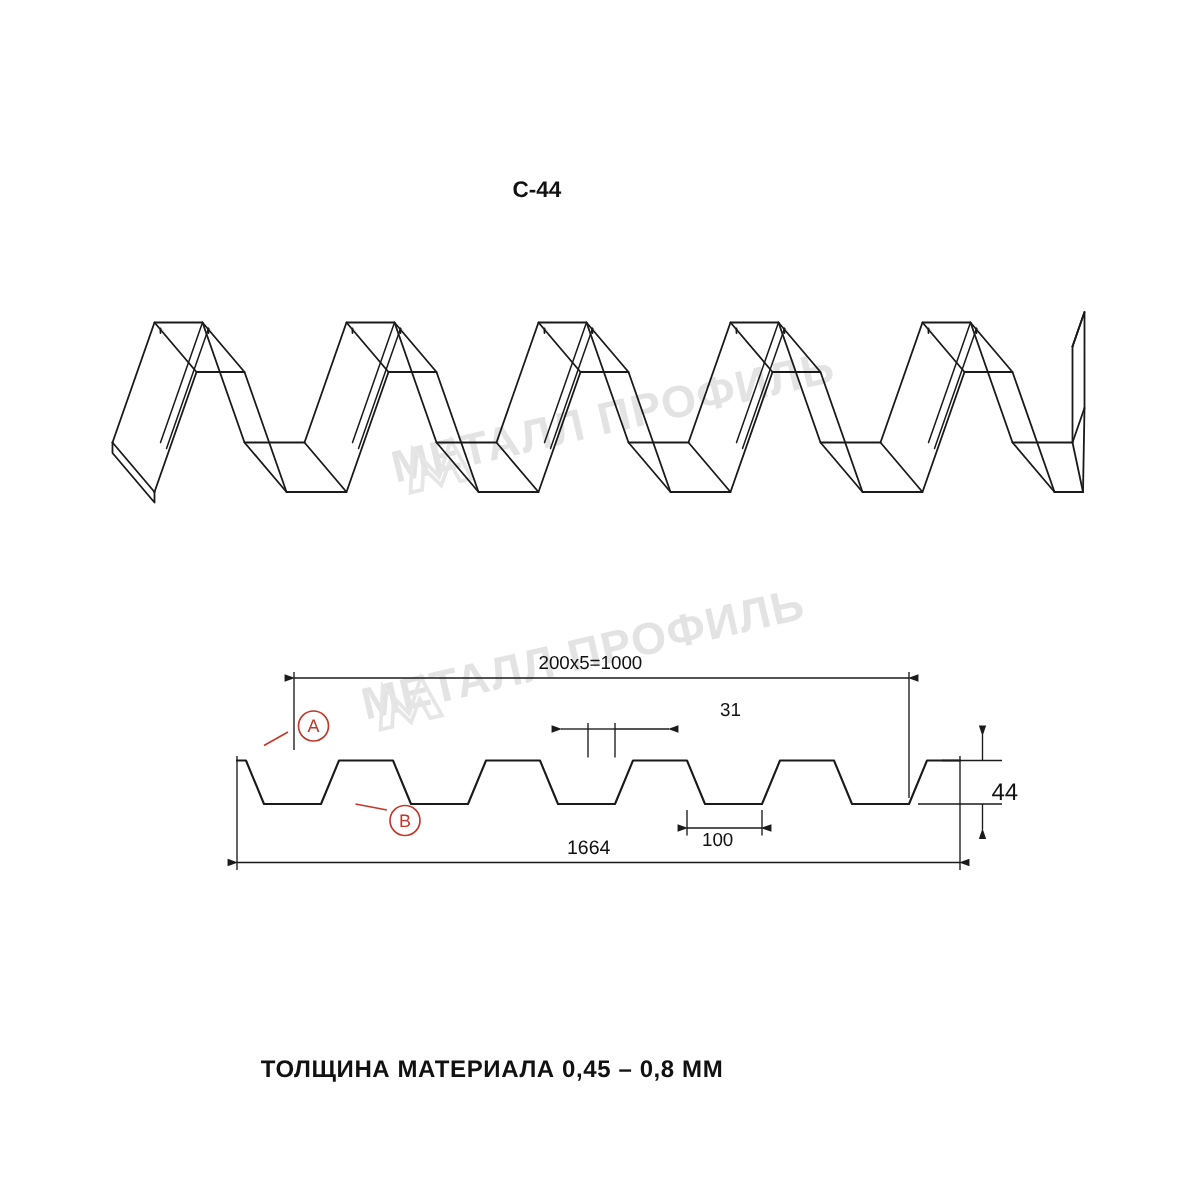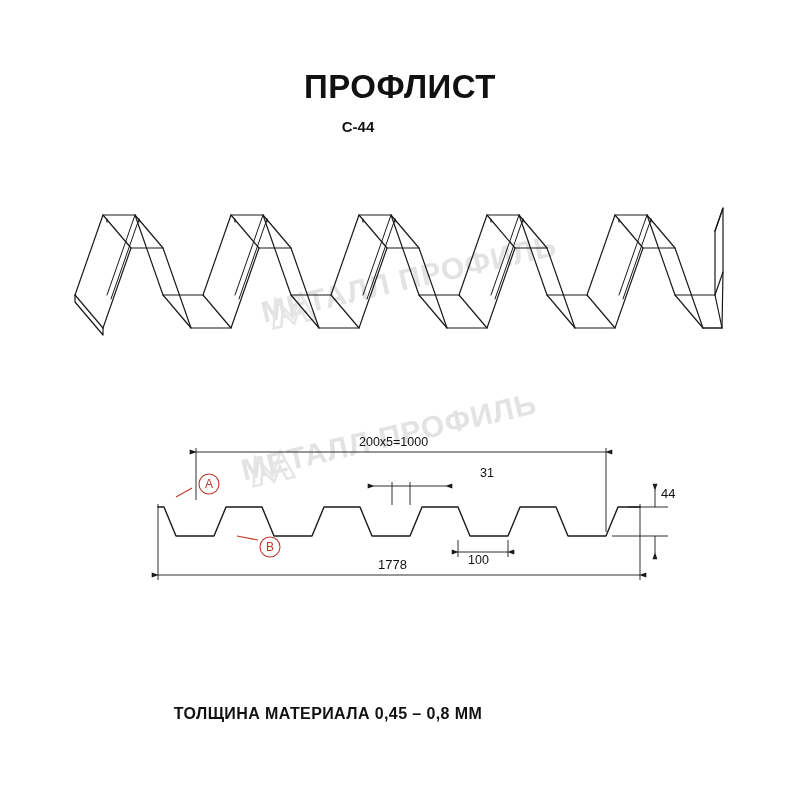--- a/index.html
+++ b/index.html
@@ -94,21 +94,20 @@
     font-size: 12px;
     color: #c0392b;
     font-weight: normal;
   }
 </style>
 </head>
 <body>
 
 <div class="page">
 
-  <div class="title">ПРОФЛИСТ</div>
   <div class="subtitle">С-44</div>
 
   <div class="watermark wm1">МЕТАЛЛ ПРОФИЛЬ</div>
   <div class="watermark wm2">МЕТАЛЛ ПРОФИЛЬ</div>
 
   <svg class="wm-logo l1" viewBox="0 0 46 40">
     <path d="M2 34 L10 6 L23 28 L36 6 L44 34 L36 34 L32 20 L23 34 L14 20 L10 34 Z" fill="none" stroke="#e6e6e6" stroke-width="2.5"></path>
   </svg>
   <svg class="wm-logo l2" viewBox="0 0 46 40">
     <path d="M2 34 L10 6 L23 28 L36 6 L44 34 L36 34 L32 20 L23 34 L14 20 L10 34 Z" fill="none" stroke="#e6e6e6" stroke-width="2.5"></path>
@@ -248,21 +247,21 @@
       <path d="M176 497 L192 488"></path>
       <circle cx="209" cy="484" r="10"></circle>
 
       <path d="M237 536 L258 540"></path>
       <circle cx="270" cy="547" r="10"></circle>
     </g>
   </svg>
 
   <div class="dim-text" style="left: 359px; top: 435px; text-align: right;">200х5=1000</div>
   <div class="dim-text" style="left: 480px; top: 466px;">31</div>
-  <div class="dim-text" style="left: 378px; top: 557px; font-size: 13px;">1778</div>
+  <div class="dim-text" style="left: 378px; top: 557px; font-size: 13px;">1664</div>
   <div class="dim-text" style="left: 468px; top: 553px;">100</div>
-  <div class="dim-text" style="left: 661px; top: 486px; font-size: 13px;">44</div>
+  <div class="dim-text" style="left: 661px; top: 520px; font-size: 16px;">44</div>
 
   <div class="marker-label" style="left: 205px; top: 477px;">A</div>
   <div class="marker-label" style="left: 266px; top: 540px;">B</div>
 
   <div class="footer-note">ТОЛЩИНА МАТЕРИАЛА 0,45 – 0,8 ММ</div>
 </div>
 
 </body></html>

